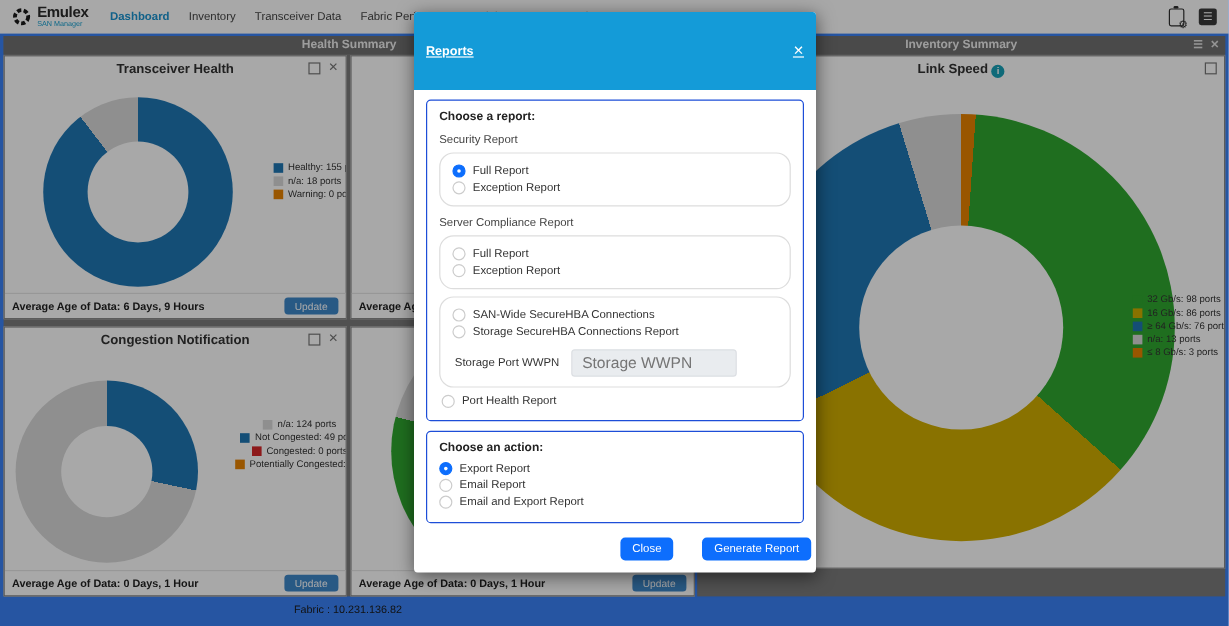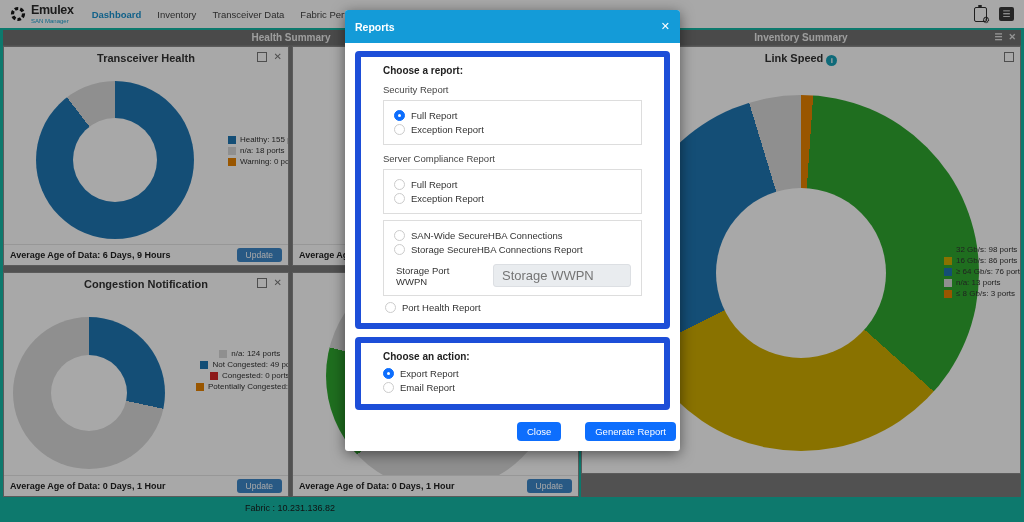--- a/index.html
+++ b/index.html
@@ -1,17 +1,17 @@
 <!DOCTYPE html>
 <html><head>
 <meta charset="utf-8">
 <style>
   html,body{margin:0;padding:0;}
   body{font-family:"Liberation Sans",sans-serif;}
-  #screen{position:relative;width:1024px;height:522px;background:#14b8a6;overflow:hidden;}
+  #screen{position:relative;width:1024px;height:522px;background:#3b82f6;overflow:hidden;}
 
   
   .navbar{position:absolute;left:0;top:0;width:1024px;height:28px;background:#ffffff;display:flex;align-items:center;padding:0 10px;box-sizing:border-box;z-index:1;}
   .logo{display:flex;align-items:center;gap:5px;}
   .logo-text{display:flex;flex-direction:column;line-height:1;}
   .logo-title{font-size:12.5px;font-weight:bold;color:#2b2b2b;letter-spacing:-0.3px;}
   .logo-subtitle{font-size:6px;color:#19a0d0;margin-top:1px;}
   .nav-items{display:flex;gap:16px;font-size:9.5px;color:#444;margin-left:18px;white-space:nowrap;}
   .nav-item{cursor:pointer;}
   .nav-item.active{color:#1a93d0;font-weight:bold;}
@@ -58,27 +58,27 @@
   #lg-ls{left:362px;top:198px;}
   .legend-item{display:flex;align-items:center;gap:4px;font-size:8px;color:#333;white-space:nowrap;}
   .chip{width:8px;height:8px;flex:none;display:inline-block;}
 
   
   .fabric-label{position:absolute;left:0;top:503px;width:580px;text-align:center;font-size:9px;color:#1b1b1b;z-index:1;}
 
   
   .overlay{position:absolute;inset:0;background:rgba(0,0,0,0.34);z-index:5;}
   .modal{position:absolute;left:345px;top:10px;width:335px;background:#fff;border-radius:3px;box-shadow:0 3px 14px rgba(0,0,0,.5);z-index:10;font-size:9.5px;color:#333;}
-  .modal-header{background:#149bd8;color:#fff;height:33px;display:flex;align-items:center;padding:0 10px;font-weight:bold;font-size:10.5px;border-radius:3px 3px 0 0;}
+  .modal-header{background:#149bd8;color:#fff;height:33px;display:flex;align-items:center;padding:16px 10px;font-weight:bold;font-size:10.5px;border-radius:3px 3px 0 0;text-decoration:underline;}
   .modal-close{margin-left:auto;font-size:11px;cursor:pointer;font-weight:normal;}
   .modal-body{padding:8px 10px 0 10px;}
-  .mbox{border:6px solid #1d4ed8;border-radius:4px;padding:8px 22px;margin-bottom:8px;}
+  .mbox{border:1px solid #1d4ed8;border-radius:4px;padding:8px 10px;margin-bottom:8px;}
   .mbox-heading{font-weight:bold;font-size:10px;color:#222;margin-bottom:6px;}
   .group-label{font-size:9.5px;color:#444;margin:8px 0 5px;}
-  .opt-box{border:1px solid #ddd;border-radius:0;padding:6px 10px;margin-bottom:6px;}
+  .opt-box{border:1px solid #ddd;border-radius:12px;padding:6px 10px;margin-bottom:6px;}
   .radio-row{display:flex;align-items:center;gap:6px;margin:3px 0;color:#333;cursor:pointer;}
   .radio{width:11px;height:11px;border-radius:50%;border:1px solid #ccc;background:#fff;flex:none;box-sizing:border-box;position:relative;}
   .radio.sel{background:#0d6efd;border-color:#0d6efd;}
   .radio.sel::after{content:"";position:absolute;inset:3px;background:#fff;border-radius:50%;}
   .wwpn-row{display:flex;align-items:center;gap:10px;margin:9px 0 2px 2px;}
   .wwpn-input{background:#e9ecef;border:1px solid #dcdfe3;border-radius:3px;padding:3px 8px;font-size:13px;color:#8a8a8a;width:120px;font-family:Liberation Sans, sans-serif;}
   .port-health{margin:4px 0 2px 2px;}
   .modal-actions{display:flex;justify-content:flex-end;gap:24px;padding:4px 4px 10px;}
   .btn{background:#0d6efd;color:#fff;border:none;border-radius:4px;padding:4px 10px;font-size:9.5px;font-family:inherit;cursor:pointer;}
 </style>
@@ -310,20 +310,24 @@
       <div class="mbox">
         <div class="mbox-heading">Choose an action:</div>
         <div class="radio-row">
           <span class="radio sel"></span>
           <span>Export Report</span>
         </div>
         <div class="radio-row">
           <span class="radio"></span>
           <span>Email Report</span>
         </div>
+        <div class="radio-row">
+          <span class="radio"></span>
+          <span>Email and Export Report</span>
+        </div>
       </div>
     </div>
     <div class="modal-actions">
       <button class="btn">Close</button>
       <button class="btn">Generate Report</button>
     </div>
   </div>
 
 </div>
 

